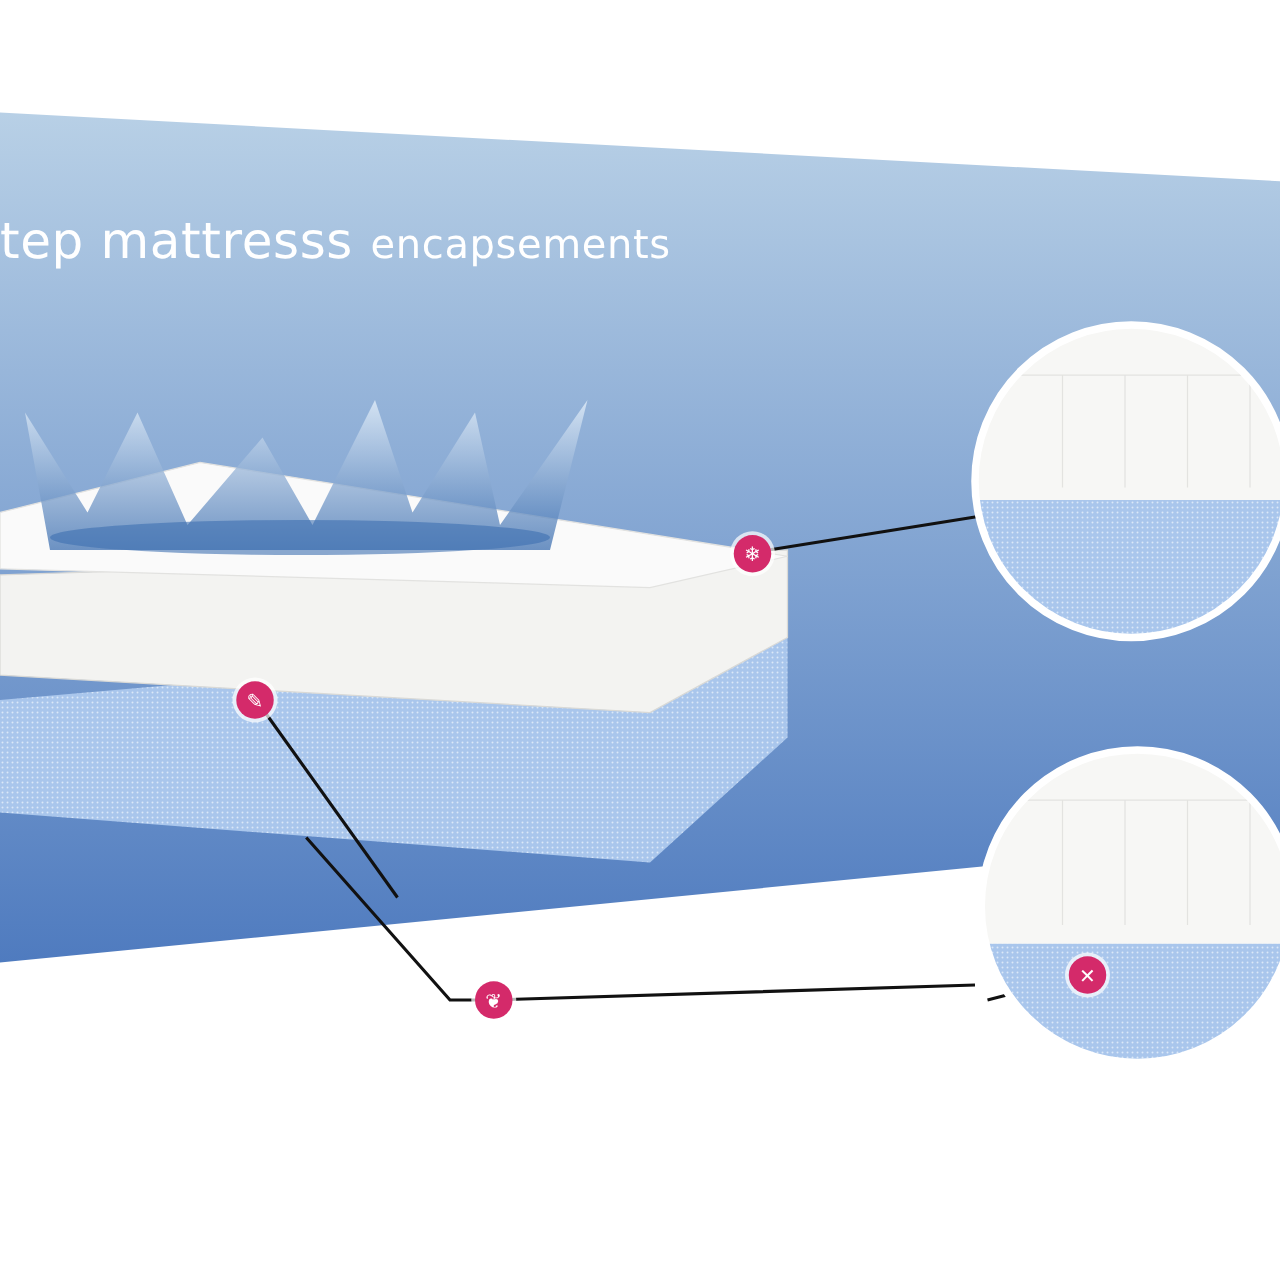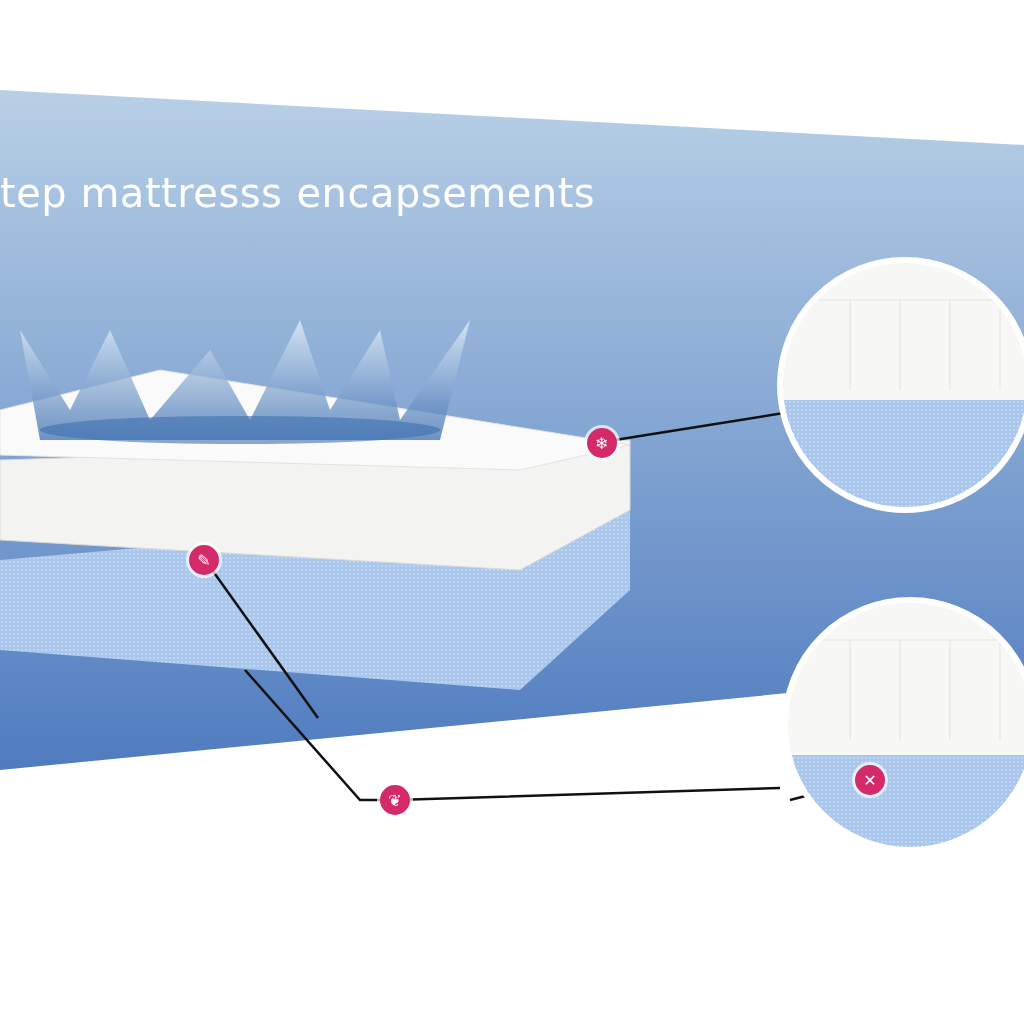--- a/index.html
+++ b/index.html
@@ -1,19 +1,19 @@
 <!DOCTYPE html>
 <html><head>
 <meta charset="utf-8">
 <style>
   html,body{margin:0;padding:0;}
   body{width:1024px;height:1024px;position:relative;overflow:hidden;background:#ffffff;font-family:"DejaVu Sans",sans-serif;}
   .banner{position:absolute;left:0;top:0;width:1024px;height:1024px;}
   .title{position:absolute;left:0;top:170px;color:#ffffff;font-size:40px;letter-spacing:0.5px;white-space:nowrap;}
-  .title .w2{font-size:40px;margin-left:14px;}
+  .title .w2{font-size:32px;margin-left:14px;}
   .marker{position:absolute;width:30px;height:30px;border-radius:50%;background:#d42a6a;display:flex;align-items:center;justify-content:center;color:#fff;font-size:16px;box-shadow:0 0 0 3px rgba(255,255,255,0.7);}
 </style>
 </head>
 <body>
 
 <svg class="banner" viewBox="0 0 1024 1024">
   <defs>
     <linearGradient id="bg" x1="0" y1="0" x2="0" y2="1">
       <stop offset="0" stop-color="#b8d0e6"></stop>
       <stop offset="1" stop-color="#4f7bbf"></stop>

